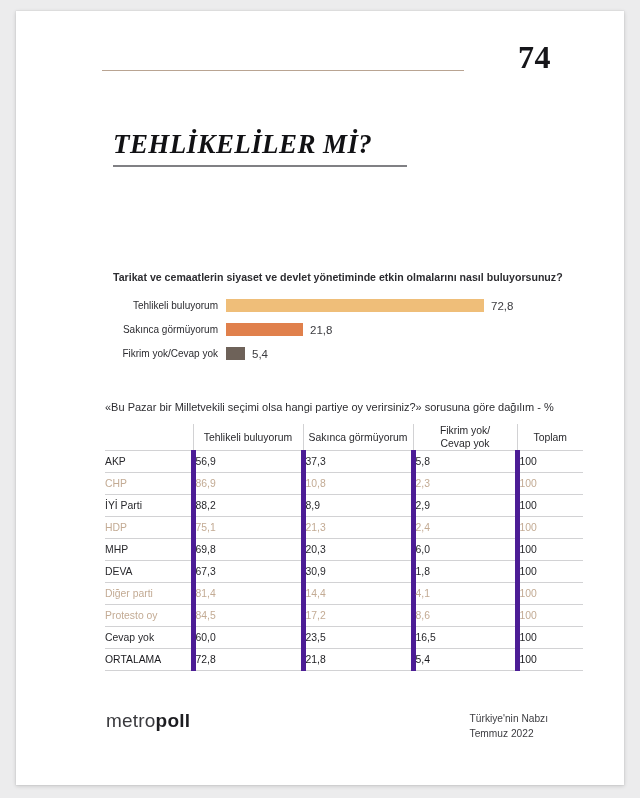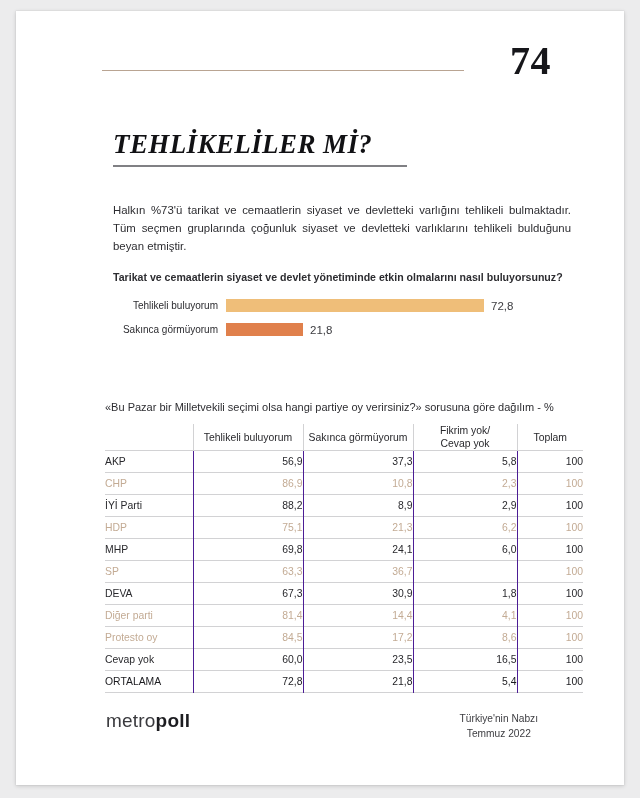--- a/index.html
+++ b/index.html
@@ -40,21 +40,21 @@
     top: 21px;
     width: 362px;
     height: 1px;
     background: #b9a492;
   }
   .page-number {
     position: absolute;
     right: 73px;
     top: -8px;
     font-family: "Liberation Serif", serif;
-    font-size: 40px;
+    font-size: 32px;
     font-weight: 700;
     color: #16161a;
     letter-spacing: 0.5px;
     line-height: 1;
     margin-left: 20px;
   }
 
   
   .title-block {
     position: absolute;
@@ -198,22 +198,22 @@
     border-top: 1px solid #d2d2d4;
   }
   tbody tr:last-child {
     border-bottom: 1px solid #d2d2d4;
   }
   td.row-label {
     text-align: left;
     padding-left: 10px;
   }
   td.num {
-    text-align: right;
-    border-left: 1px solid #4c1d95;
+    text-align: left;
+    border-left: 5px solid #4c1d95;
   }
   tr.alt td.num,
   tr.alt td.row-label {
     color: #c3ab94;
   }
   tr.avg td {
     font-weight: 400;
     color: #1b1b1f;
   }
 
@@ -232,44 +232,43 @@
     color: #3a3a3e;
     letter-spacing: 0.2px;
     white-space: nowrap;
   }
   .logo .logo-bold {
     font-weight: 700;
     color: #1d1d21;
   }
   .footer-meta {
     position: absolute;
-    right: 86px;
+    right: 76px;
     top: 2px;
-    text-align: center;
+    text-align: left;
     font-size: 10.2px;
     color: #3c3c40;
     line-height: 1.45;
   }
 </style>
 </head>
 <body>
 
 <div class="page-card">
 
   <div class="page-header">
     <div class="header-rule"></div>
     <div class="page-number">74</div>
   </div>
 
   <div class="title-block">
     <h1 class="doc-title">TEHLİKELİLER Mİ?</h1>
     <div class="title-underline"></div>
   </div>
 
-  <p class="intro">Halkın %73'ü tarikat ve cemaatlerin siyaset ve devletteki varlığını tehlikeli bulmaktadır. Tüm seçmen gruplarında çoğunluk siyaset ve devletteki varlıklarını tehlikeli bulduğunu beyan etmiştir.</p>
 
   <p class="chart-question">Tarikat ve cemaatlerin siyaset ve devlet yönetiminde etkin olmalarını nasıl buluyorsunuz?</p>
 
   <div class="bar-chart">
 
     <div class="bar-row">
       <div class="bar-label">Tehlikeli buluyorum</div>
       <div class="bar-track">
         <div class="bar-fill" style="width:258px;background:#efbe79;"></div>
         <div class="bar-value">72,8</div>
@@ -277,20 +276,27 @@
     </div>
 
     <div class="bar-row">
       <div class="bar-label">Sakınca görmüyorum</div>
       <div class="bar-track">
         <div class="bar-fill" style="width:77px;background:#e0804c;"></div>
         <div class="bar-value">21,8</div>
       </div>
     </div>
 
+    <div class="bar-row">
+      <div class="bar-label">Fikrim yok/Cevap yok</div>
+      <div class="bar-track">
+        <div class="bar-fill" style="width:19px;background:#6e6259;"></div>
+        <div class="bar-value">5,4</div>
+      </div>
+    </div>
 
   </div>
 
   <p class="table-caption">«Bu Pazar bir Milletvekili seçimi olsa hangi partiye oy verirsiniz?» sorusuna göre dağılım - %</p>
 
   <div class="table-wrap">
     <table class="poll-table">
       <colgroup>
         <col class="c-label">
           <col class="c-data">
@@ -329,35 +335,28 @@
             <td class="row-label">İYİ Parti</td>
             <td class="num">88,2</td>
             <td class="num">8,9</td>
             <td class="num">2,9</td>
             <td class="num">100</td>
           </tr>
           <tr class="alt">
             <td class="row-label">HDP</td>
             <td class="num">75,1</td>
             <td class="num">21,3</td>
-            <td class="num">6,2</td>
+            <td class="num">2,4</td>
             <td class="num">100</td>
           </tr>
           <tr>
             <td class="row-label">MHP</td>
             <td class="num">69,8</td>
-            <td class="num">24,1</td>
+            <td class="num">20,3</td>
             <td class="num">6,0</td>
-            <td class="num">100</td>
-          </tr>
-          <tr class="alt">
-            <td class="row-label">SP</td>
-            <td class="num">63,3</td>
-            <td class="num">36,7</td>
-            <td class="num"></td>
             <td class="num">100</td>
           </tr>
           <tr>
             <td class="row-label">DEVA</td>
             <td class="num">67,3</td>
             <td class="num">30,9</td>
             <td class="num">1,8</td>
             <td class="num">100</td>
           </tr>
           <tr class="alt">

